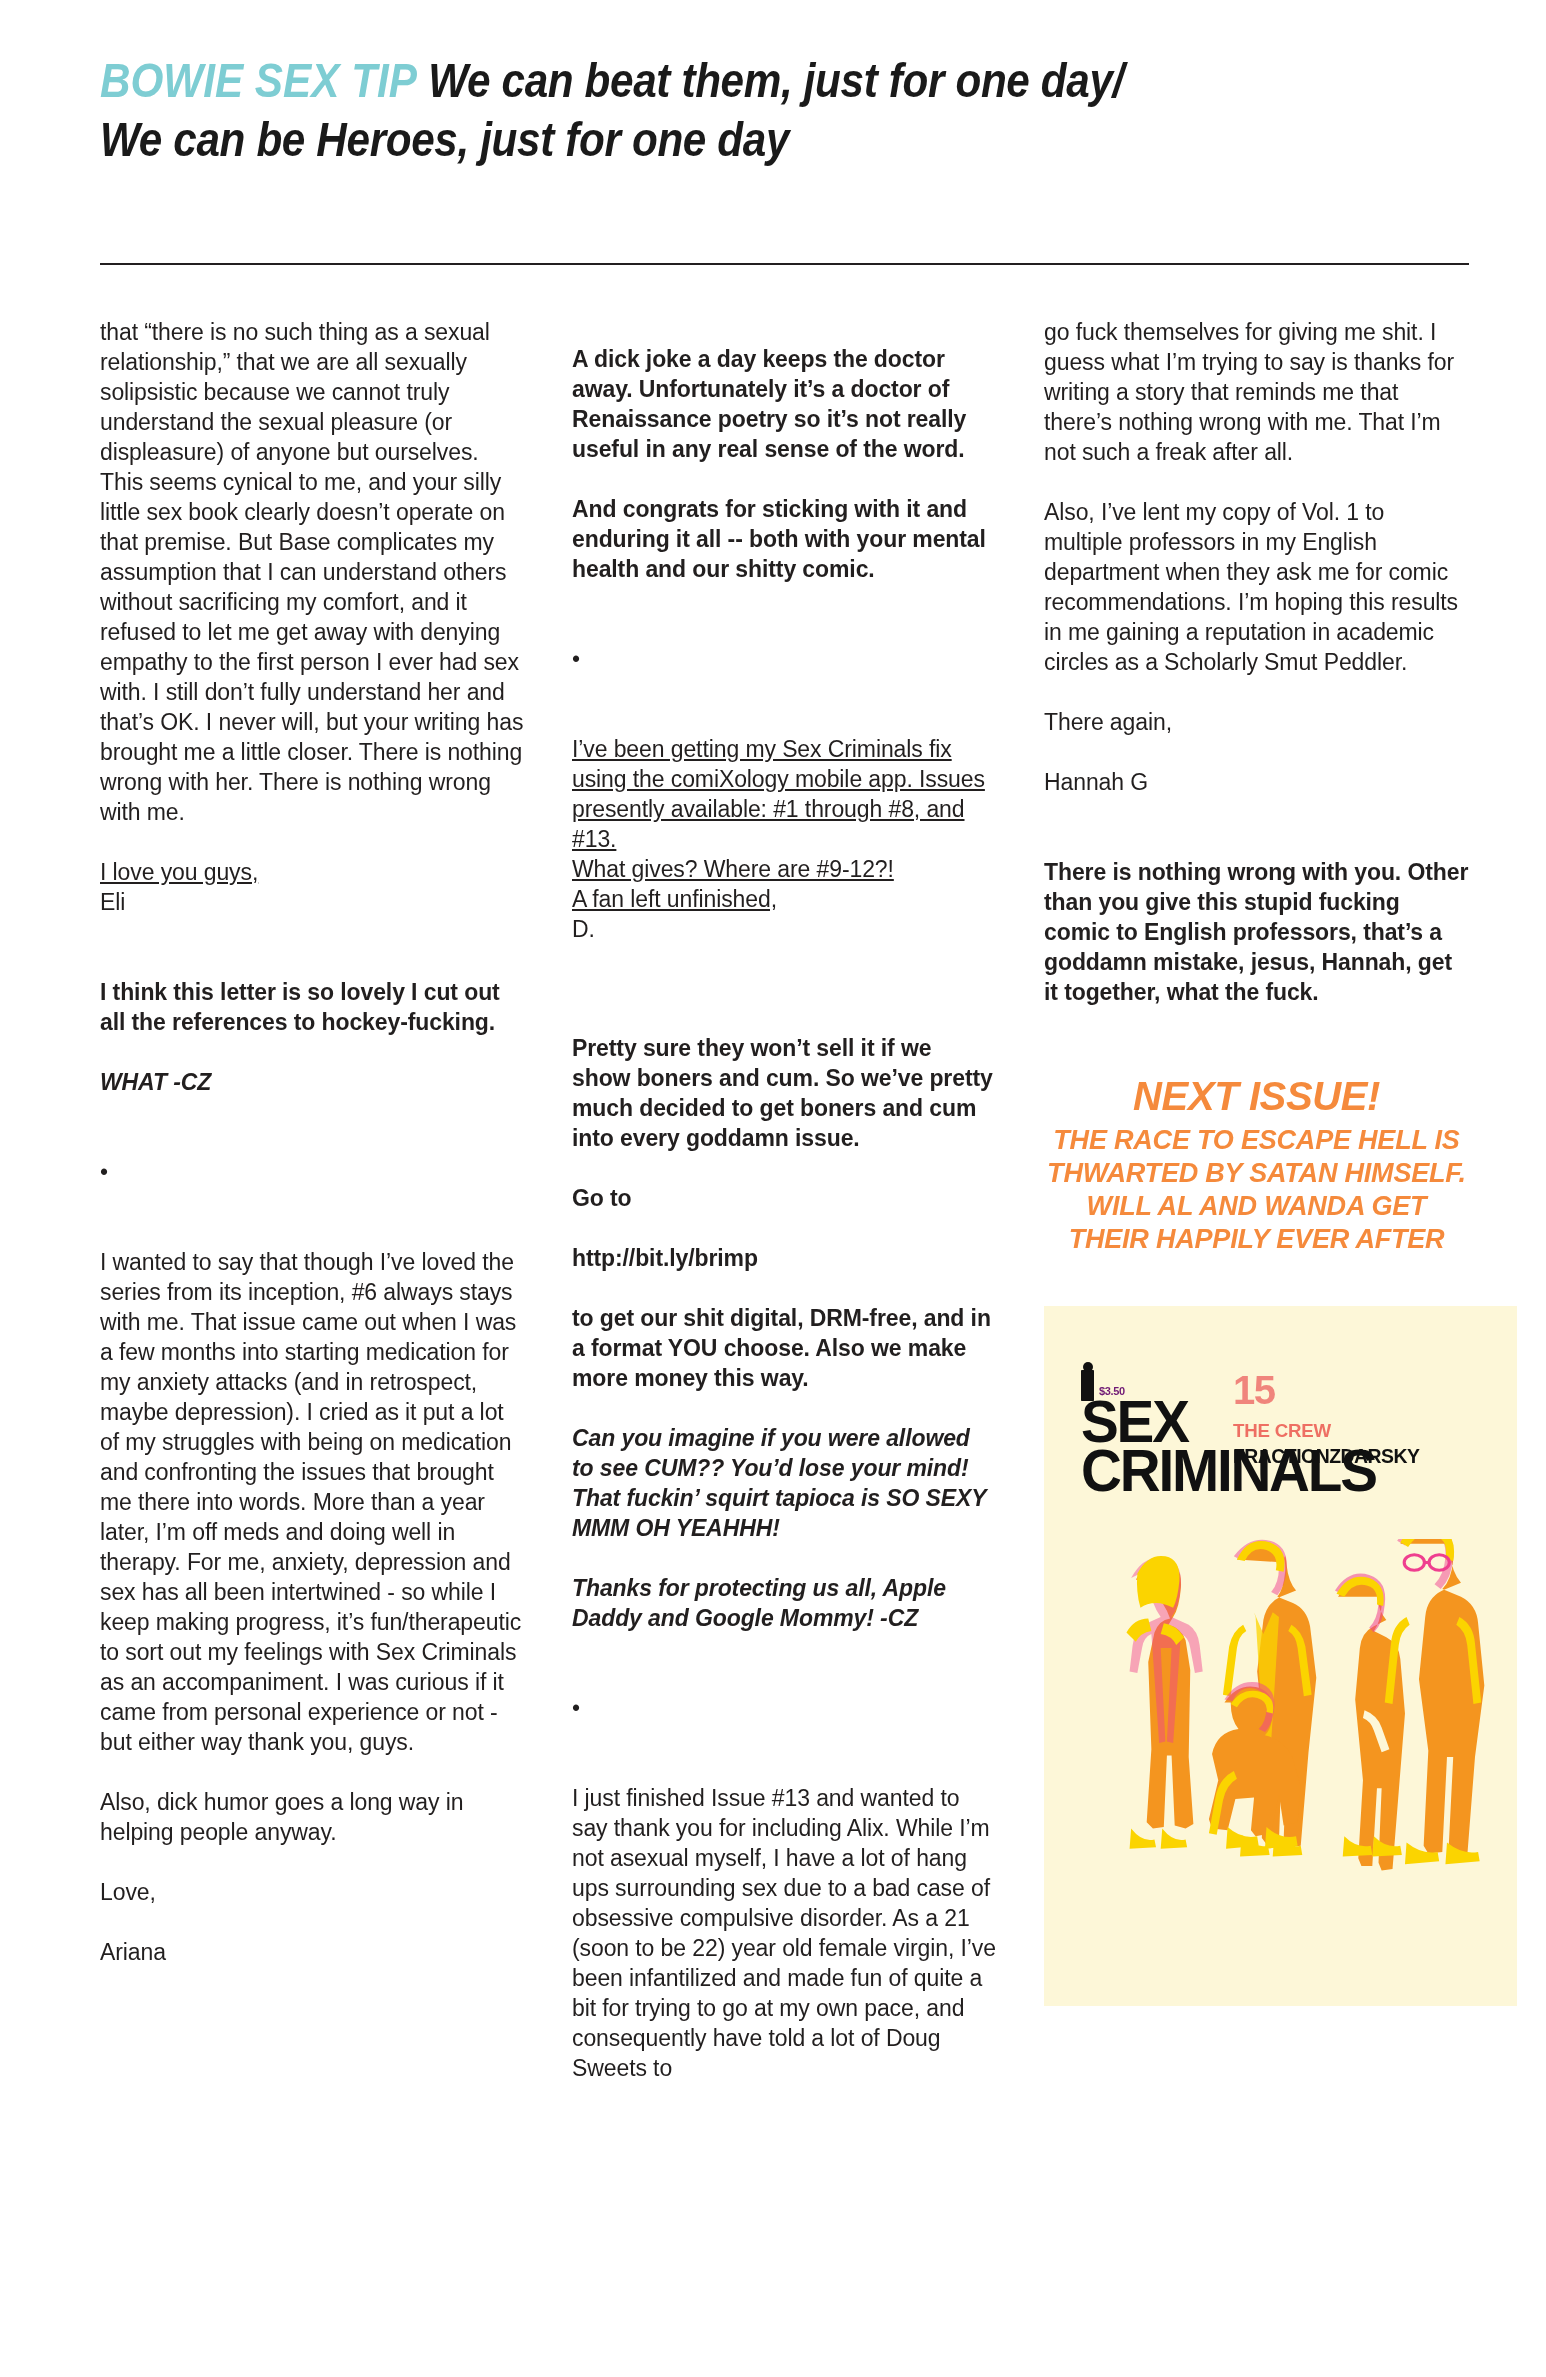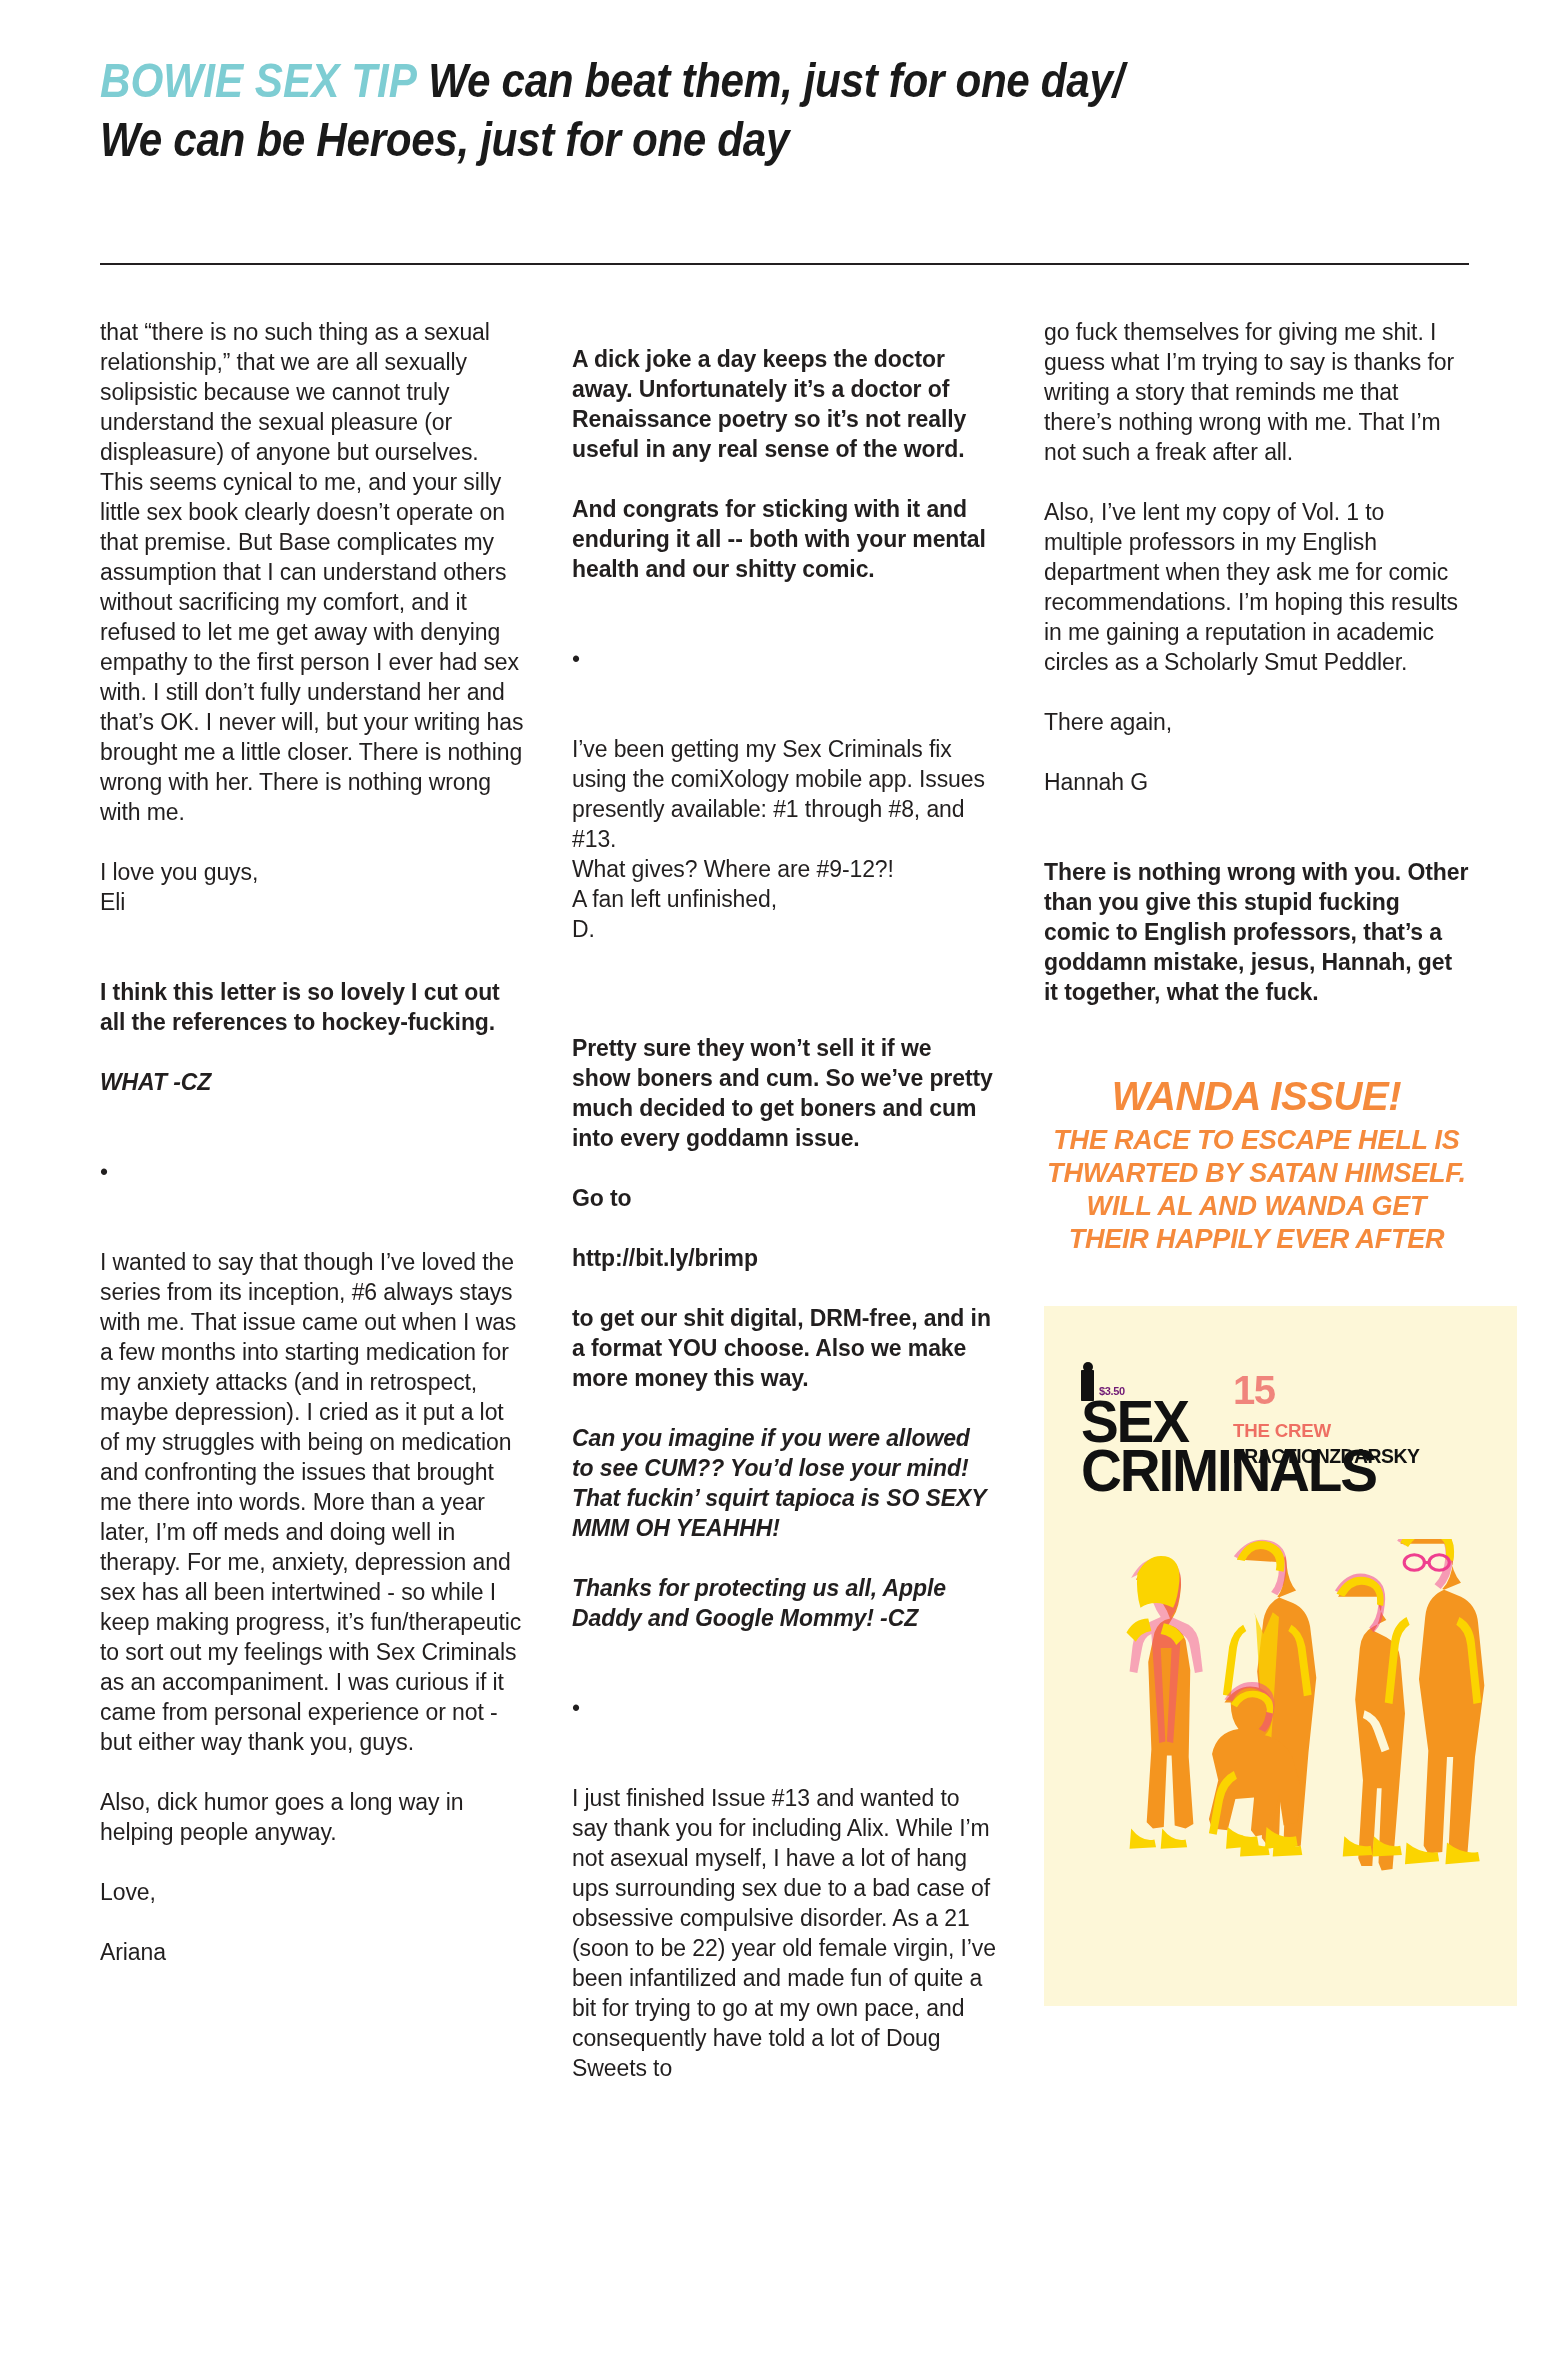--- a/index.html
+++ b/index.html
@@ -62,21 +62,21 @@
   }
   .col { width: 425px; }
 
   .p {
     font-size: 23px;
     line-height: 30px;
     color: #221f1f;
     margin: 0 0 30px 0;
     letter-spacing: -0.1px;
   }
-  .p.tight { margin-bottom: 0; }
+  .p.tight { margin-bottom: 0; text-decoration: underline; }
   .p.b { font-weight: 700; }
   .p.bi { font-weight: 700; font-style: italic; }
   .p.bullet { font-size: 23px; line-height: 30px; }
   .spacer-sm { height: 30px; }
   .spacer-md { height: 59px; }
 
   
   .col-2 { padding-top: 26.5px; }
 
   
@@ -239,21 +239,21 @@
 
     <div class="col col-3">
       <p class="p">go fuck themselves for giving me shit. I guess what I’m trying to say is thanks for writing a story that reminds me that there’s nothing wrong with me. That I’m not such a freak after all.</p>
       <p class="p">Also, I’ve lent my copy of Vol. 1 to multiple professors in my English department when they ask me for comic recommendations. I’m hoping this results in me gaining a reputation in academic circles as a Scholarly Smut Peddler.</p>
       <p class="p">There again,</p>
       <p class="p">Hannah G</p>
       <div class="spacer-sm"></div>
       <p class="p b">There is nothing wrong with you. Other than you give this stupid fucking comic to English professors, that’s a goddamn mistake, jesus, Hannah, get it together, what the fuck.</p>
 
       <div class="nextissue">
-        <div class="ni-title">WANDA ISSUE!</div>
+        <div class="ni-title">NEXT ISSUE!</div>
         <div class="ni-body">THE RACE TO ESCAPE HELL IS THWARTED BY SATAN HIMSELF. WILL AL AND WANDA GET THEIR HAPPILY EVER AFTER</div>
       </div>
 
       <div class="cover">
         <div class="cover-logo">
           <div class="logo-top">
             <span class="img-mark"></span>
             <span class="price">$3.50</span>
           </div>
           <div class="logo-rows">

